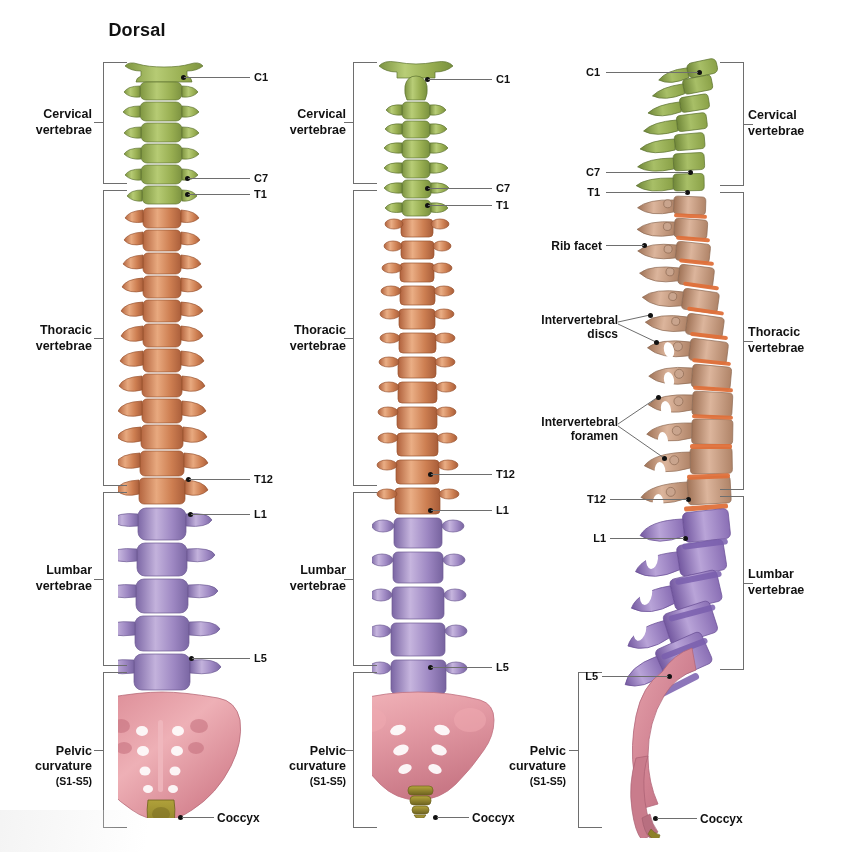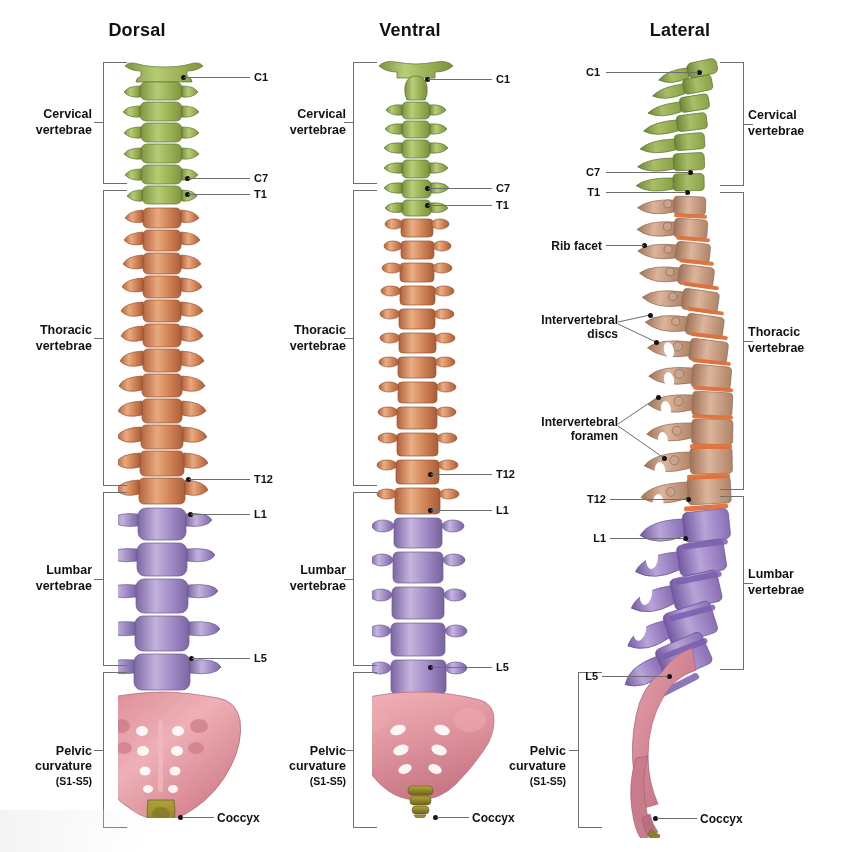--- a/index.html
+++ b/index.html
@@ -291,21 +291,20 @@
   <div class="lead-d" style="left:189px;top:656px;"></div>
   <div class="lead" style="left:192px;top:658px;width:58px;"></div>
   <div class="vlabel r" style="left:254px;top:652px;">L5</div>
 
   <div class="lead-d" style="left:178px;top:815px;"></div>
   <div class="lead" style="left:182px;top:817px;width:32px;"></div>
   <div class="vlabel r" style="left:217px;top:811px;font-size:12px;">Coccyx</div>
 </div>
 
 <div class="panel" id="panel-ventral">
-  <div class="panel-title">Ventral</div>
 
   <svg class="spine" style="left:82px;top:58px;" width="140" height="760" viewBox="0 0 140 760">
     <defs>
       <linearGradient id="vCerv" x1="0" y1="0" x2="1" y2="0">
         <stop offset="0%" stop-color="#7b9240"></stop>
           <stop offset="35%" stop-color="#b8cd77"></stop>
         <stop offset="70%" stop-color="#97ad50"></stop>
           <stop offset="100%" stop-color="#78903e"></stop>
       </linearGradient>
       <linearGradient id="vThor" x1="0" y1="0" x2="1" y2="0">
@@ -539,21 +538,20 @@
   <div class="lead-d" style="left:138px;top:665px;"></div>
   <div class="lead" style="left:141px;top:667px;width:61px;"></div>
   <div class="vlabel r" style="left:206px;top:661px;">L5</div>
 
   <div class="lead-d" style="left:143px;top:815px;"></div>
   <div class="lead" style="left:147px;top:817px;width:32px;"></div>
   <div class="vlabel r" style="left:182px;top:811px;font-size:12px;">Coccyx</div>
 </div>
 
 <div class="panel" id="panel-lateral">
-  <div class="panel-title">Lateral</div>
 
   <svg class="spine" style="left:50px;top:58px;" width="200" height="780" viewBox="0 0 200 780">
     <defs>
       <linearGradient id="lCerv" x1="0" y1="0" x2="1" y2="0">
         <stop offset="0%" stop-color="#6f8638"></stop>
           <stop offset="45%" stop-color="#a8bf67"></stop>
         <stop offset="100%" stop-color="#8aa147"></stop>
       </linearGradient>
       <linearGradient id="lThor" x1="0" y1="0" x2="1" y2="0">
         <stop offset="0%" stop-color="#a07357"></stop>

